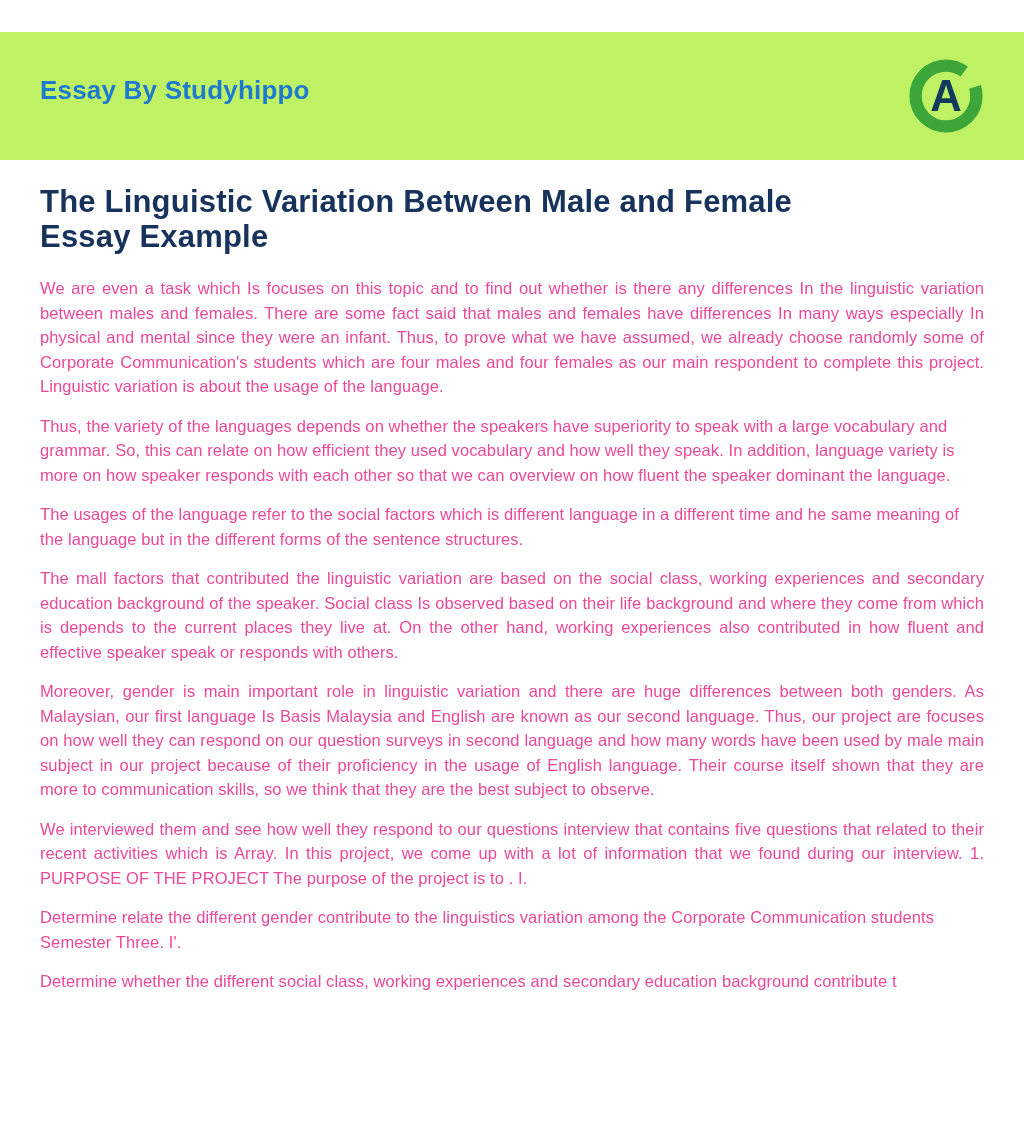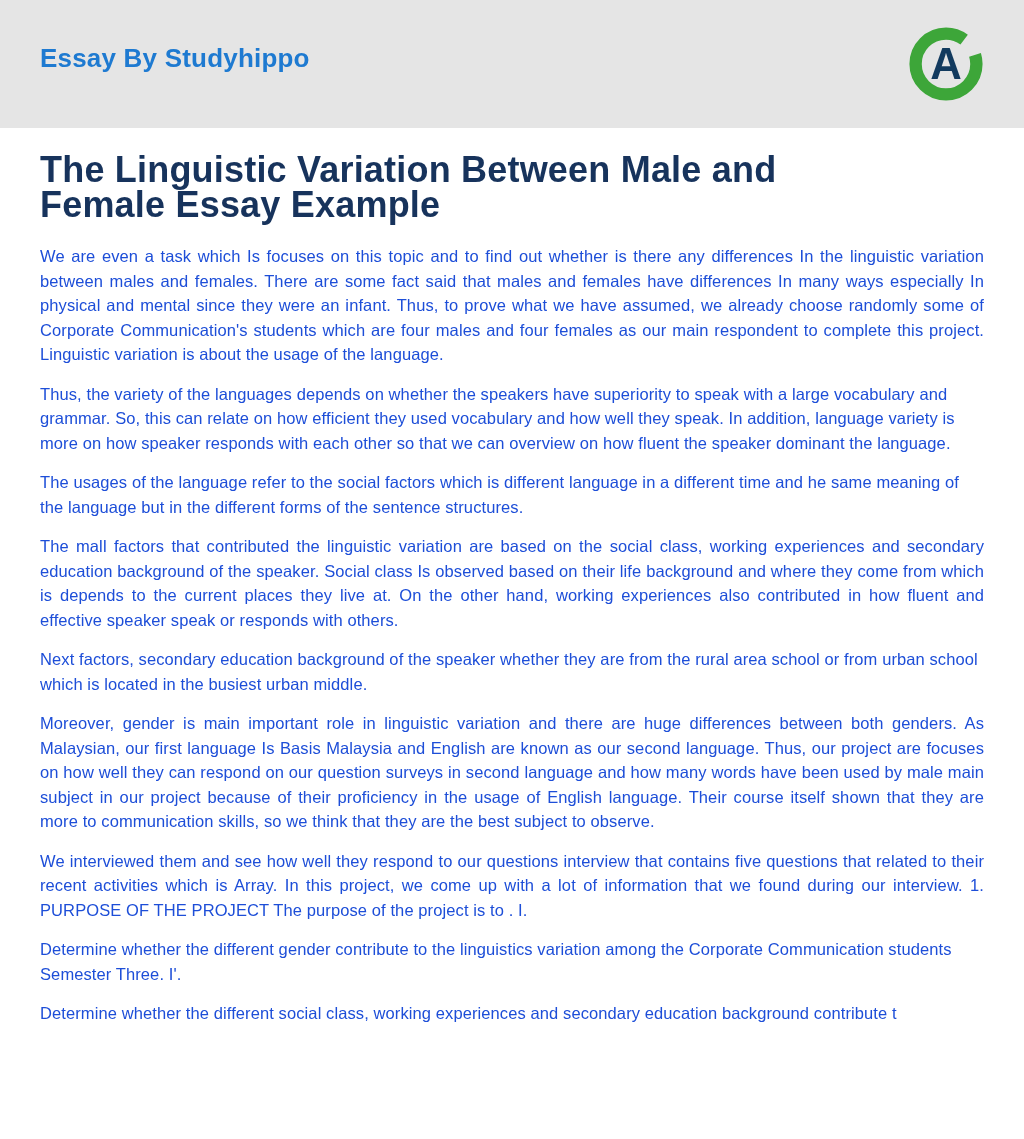--- a/index.html
+++ b/index.html
@@ -14,25 +14,26 @@
     width: 1024px;
     height: 1139px;
     background: #ffffff;
     overflow: hidden;
   }
 
   
   .site-header {
     width: 100%;
     height: 128px;
-    background: #e5e5e5;
+    background: #bef264;
     display: flex;
     align-items: center;
     justify-content: space-between;
     padding: 0 40px;
+    margin-top: 32px;
   }
 
   .header-text { display: flex; flex-direction: column; }
 
   .site-label {
     font-size: 26px;
     font-weight: bold;
     color: #1e7ad1;
     letter-spacing: 0.2px;
     margin-bottom: 12px;
@@ -47,33 +48,33 @@
   }
 
   .logo { width: 76px; height: 76px; flex: 0 0 auto; }
 
   
   .content {
     padding: 24px 40px 0 40px;
   }
 
   .essay-title {
-    font-size: 36px;
+    font-size: 31px;
     line-height: 35px;
     font-weight: bold;
     color: #17335c;
     max-width: 830px;
     margin-bottom: 22px;
     letter-spacing: 0.2px;
   }
 
   .para {
     font-size: 16.5px;
     line-height: 24.5px;
-    color: #1d4ed8;
+    color: #ec4899;
     margin-bottom: 15px;
     letter-spacing: 0.1px;
   }
 
   .para.justify { text-align: justify; }
 </style>
 </head>
 <body>
 
 <div class="page">
@@ -93,21 +94,20 @@
   </header>
 
   <main class="content">
     <h1 class="essay-title">The Linguistic Variation Between Male and Female Essay Example</h1>
 
     <div class="paragraphs">
         <p class="para justify">We are even a task which Is focuses on this topic and to find out whether is there any differences In the linguistic variation between males and females. There are some fact said that males and females have differences In many ways especially In physical and mental since they were an infant. Thus, to prove what we have assumed, we already choose randomly some of Corporate Communication's students which are four males and four females as our main respondent to complete this project. Linguistic variation is about the usage of the language.</p>
         <p class="para">Thus, the variety of the languages depends on whether the speakers have superiority to speak with a large vocabulary and grammar. So, this can relate on how efficient they used vocabulary and how well they speak. In addition, language variety is more on how speaker responds with each other so that we can overview on how fluent the speaker dominant the language.</p>
         <p class="para">The usages of the language refer to the social factors which is different language in a different time and he same meaning of the language but in the different forms of the sentence structures.</p>
         <p class="para justify">The mall factors that contributed the linguistic variation are based on the social class, working experiences and secondary education background of the speaker. Social class Is observed based on their life background and where they come from which is depends to the current places they live at. On the other hand, working experiences also contributed in how fluent and effective speaker speak or responds with others.</p>
-        <p class="para">Next factors, secondary education background of the speaker whether they are from the rural area school or from urban school which is located in the busiest urban middle.</p>
         <p class="para justify">Moreover, gender is main important role in linguistic variation and there are huge differences between both genders. As Malaysian, our first language Is Basis Malaysia and English are known as our second language. Thus, our project are focuses on how well they can respond on our question surveys in second language and how many words have been used by male main subject in our project because of their proficiency in the usage of English language. Their course itself shown that they are more to communication skills, so we think that they are the best subject to observe.</p>
         <p class="para justify">We interviewed them and see how well they respond to our questions interview that contains five questions that related to their recent activities which is Array. In this project, we come up with a lot of information that we found during our interview. 1. PURPOSE OF THE PROJECT The purpose of the project is to . I.</p>
-        <p class="para">Determine whether the different gender contribute to the linguistics variation among the Corporate Communication students Semester Three. I'.</p>
+        <p class="para">Determine relate the different gender contribute to the linguistics variation among the Corporate Communication students Semester Three. I'.</p>
         <p class="para">Determine whether the different social class, working experiences and secondary education background contribute t</p>
       </div>
   </main>
 
 </div>
 
 </body></html>

